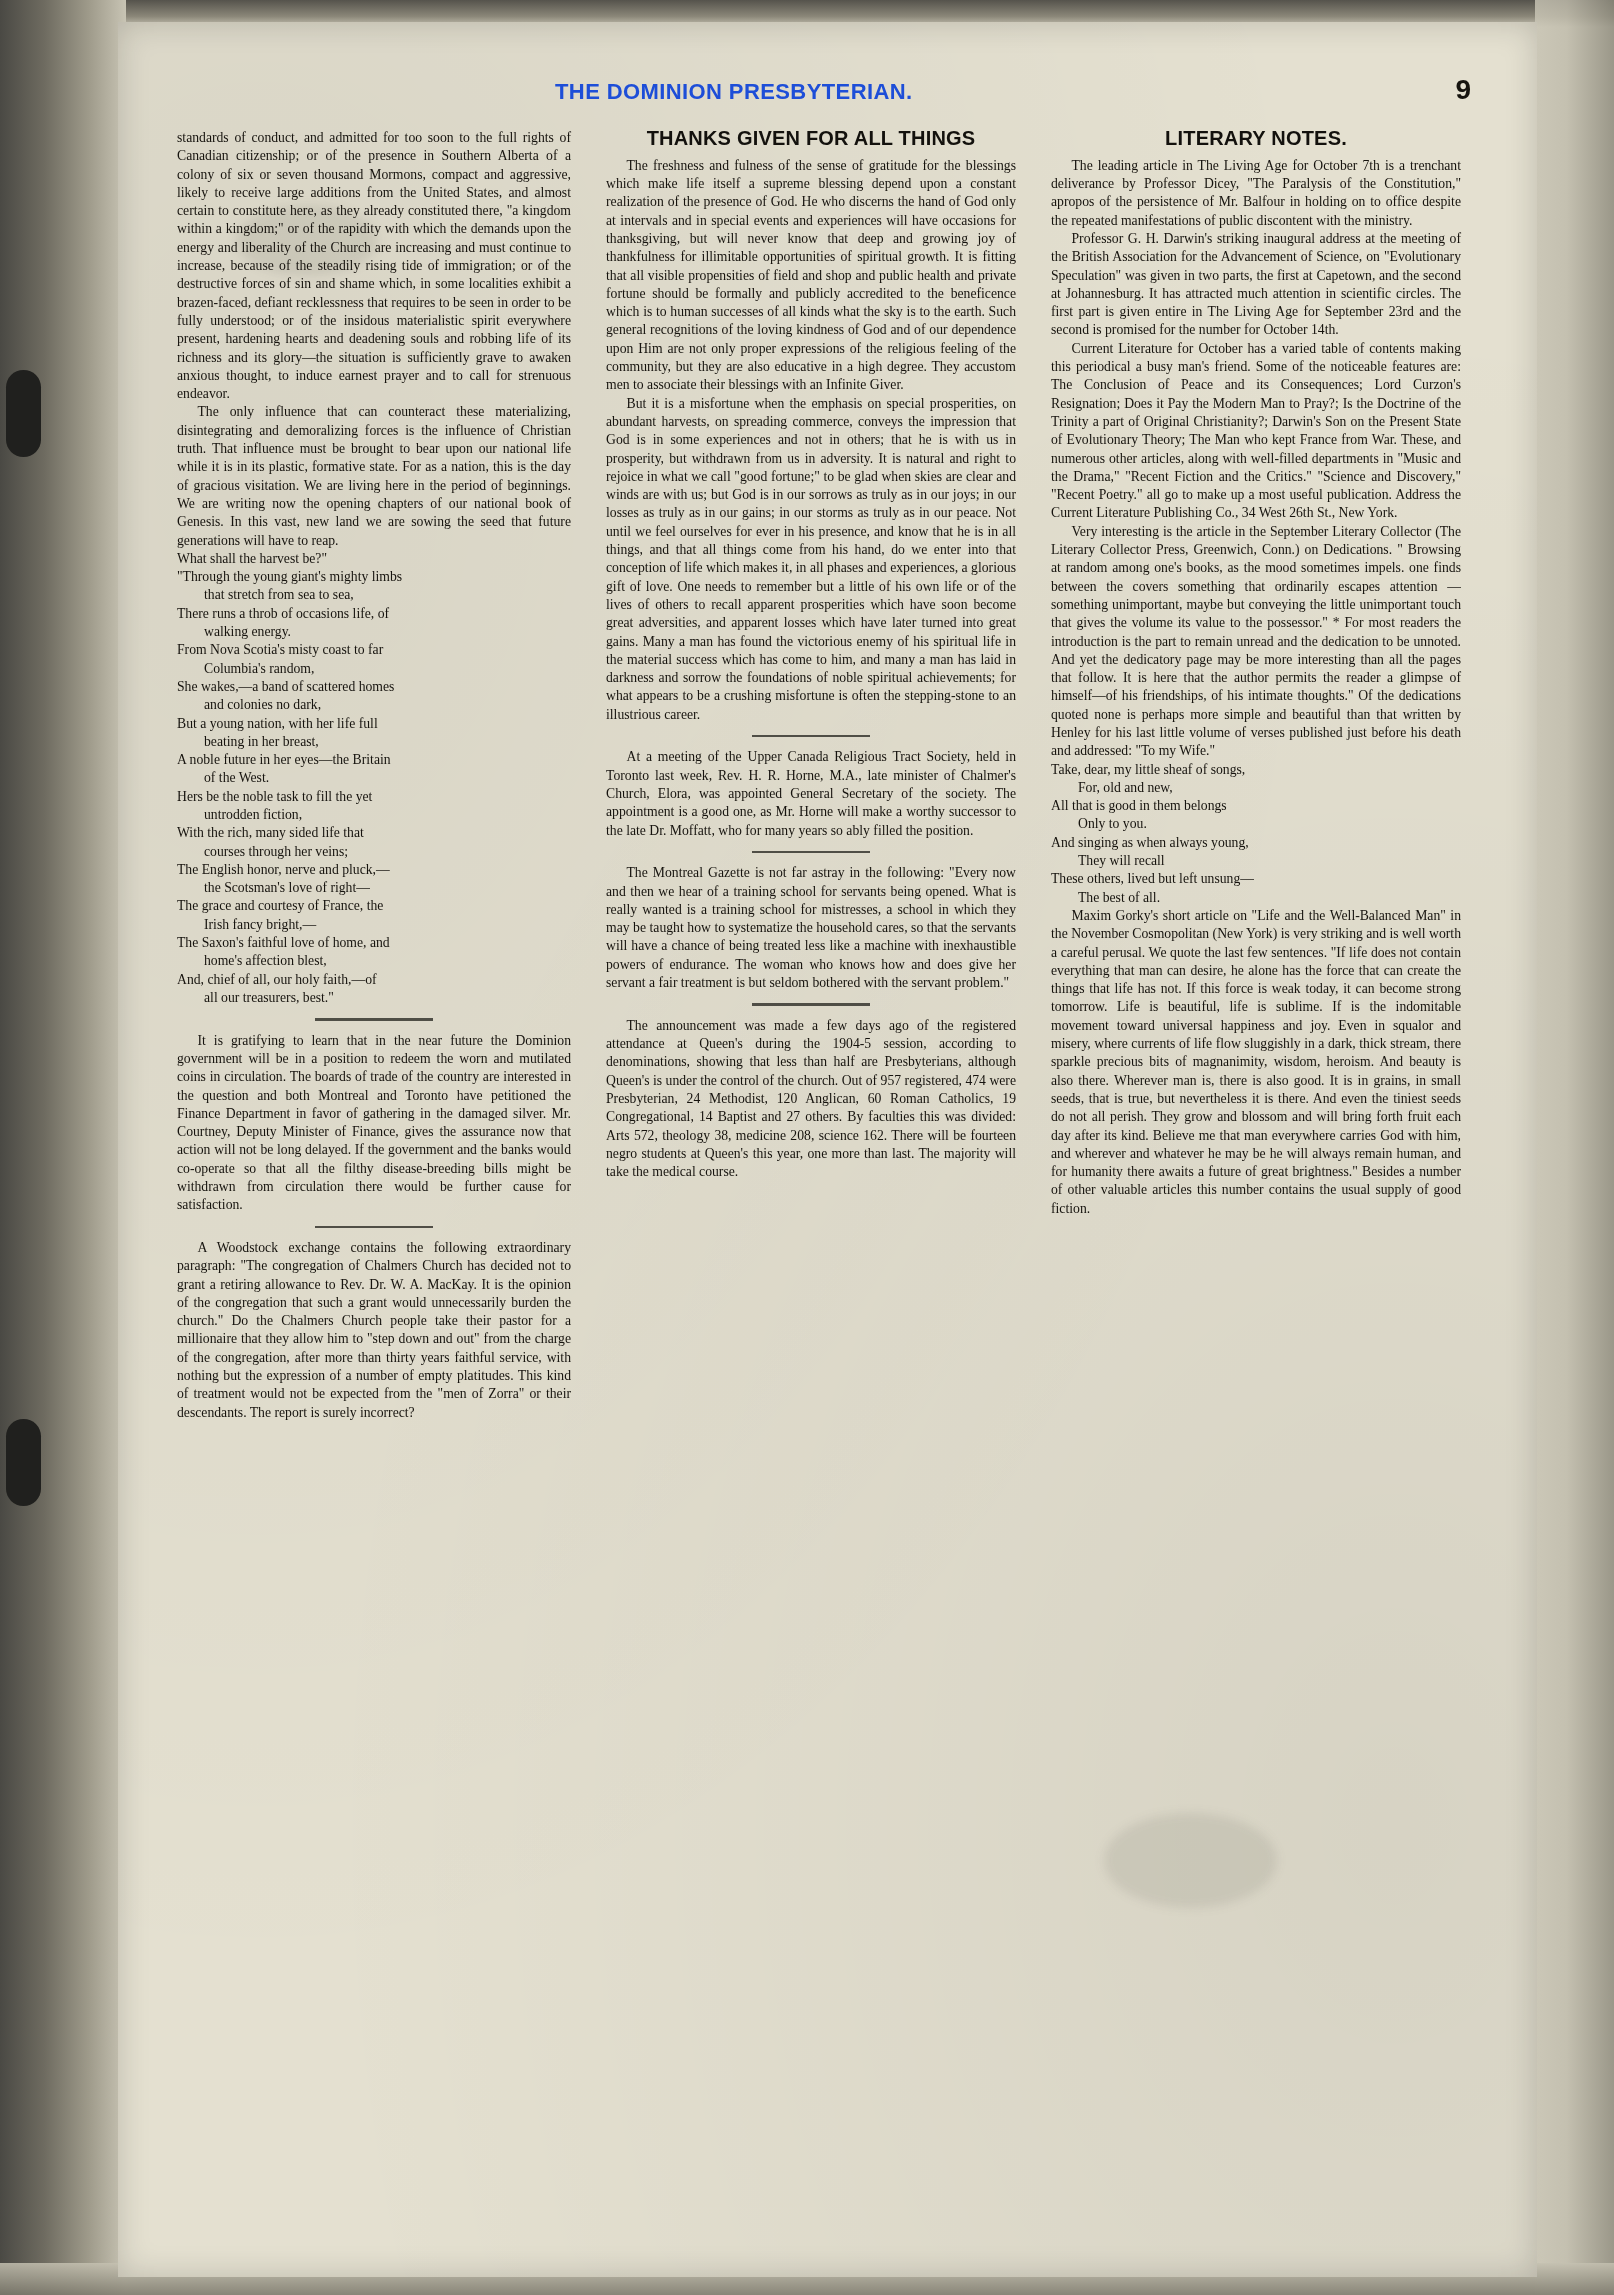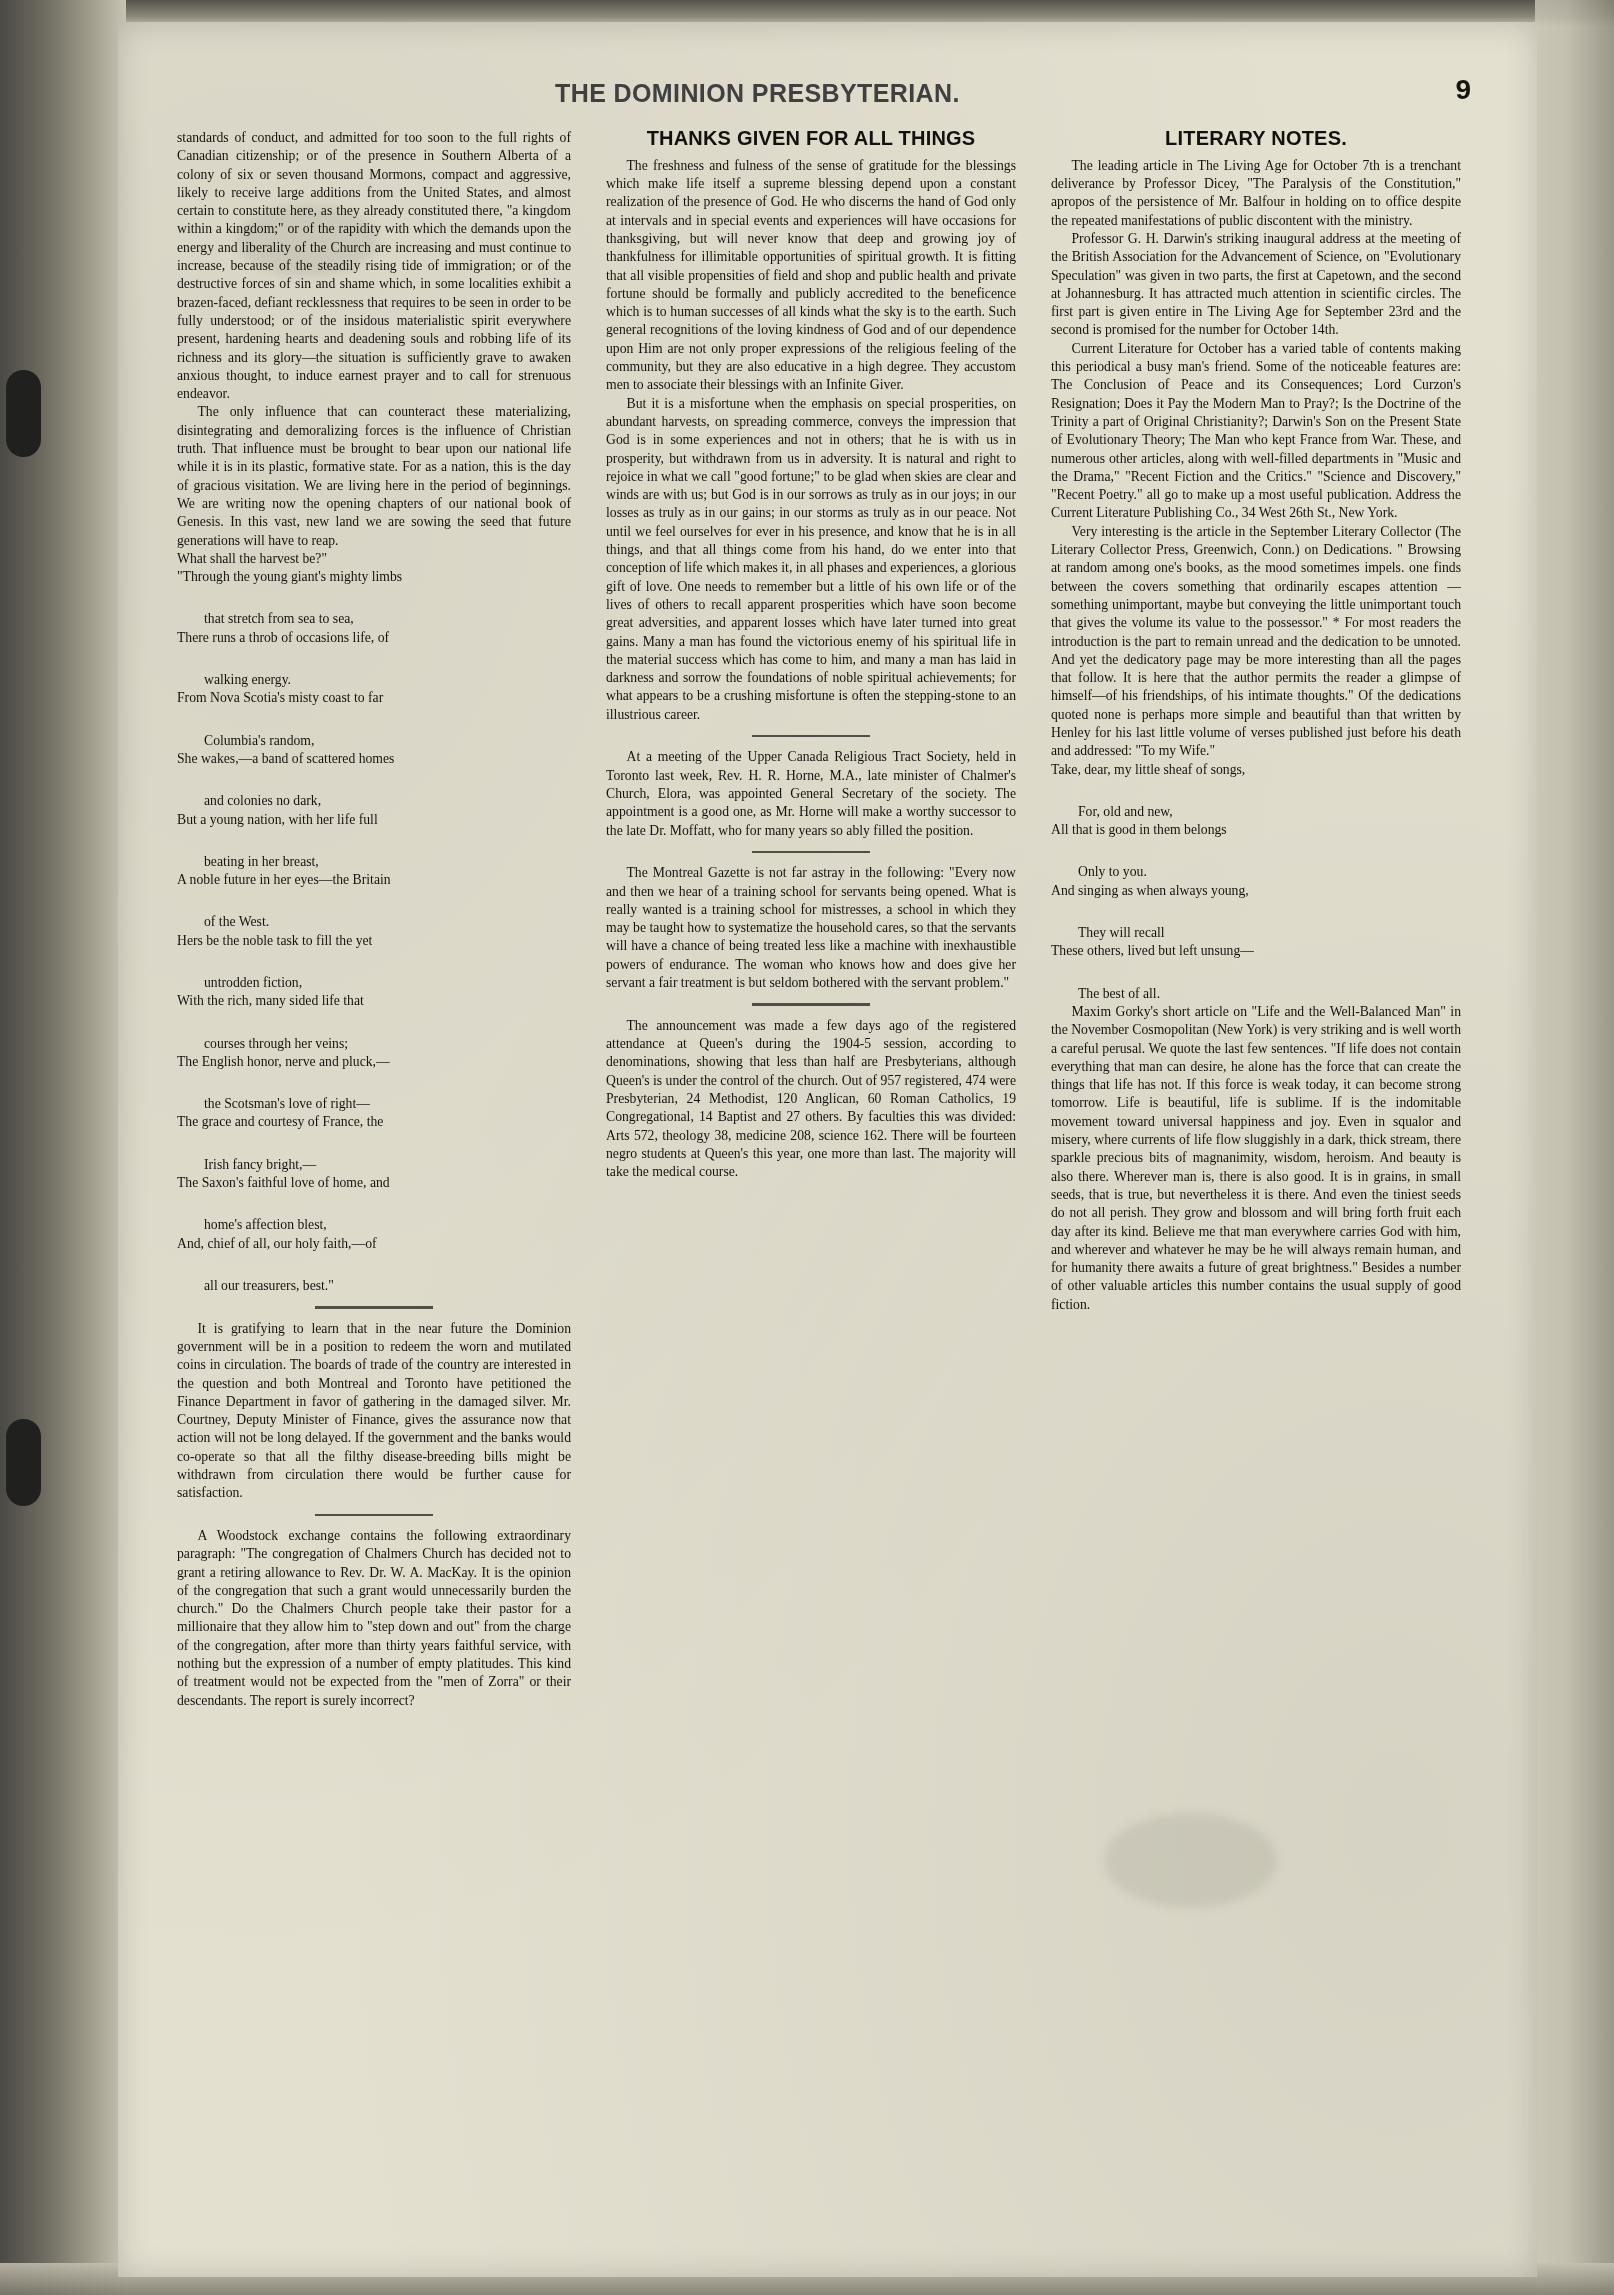--- a/index.html
+++ b/index.html
@@ -81,23 +81,23 @@
     position:relative;
     height: 47px;
     border-bottom: 0px;
   }
   .masthead .title{
     position:absolute;
     left: 378px;
     top: 0px;
     font-family: "Liberation Sans", sans-serif;
     font-weight: bold;
-    font-size: 25px;
+    font-size: 22px;
     letter-spacing: 0.4px;
-    color:#404040;
+    color:#1d4ed8;
     text-align:center;
   }
   .masthead .pageno{
     position:absolute;
     right: 11px;
     top: -4.7px;
     font-weight: bold;
     font-size: 28px;
     color:#16140f;
   }
@@ -134,21 +134,21 @@
   p{
     margin: 0 0 0 0;
     text-indent: 20.5px;
   }
   p + p { margin-top: 0px; }
   .noindent{ text-indent: 0; }
   .verse{
     text-indent:0;
     margin:0;
   }
-  .verse .ind{ display:block; padding-left: 27px; margin-top: 24px; }
+  .verse .ind{ display:block; padding-left: 27px; }
   .divider{
     width: 118px;
     height: 2.4px;
     background: #2c2a24;
     margin: 11px auto 11px auto;
     opacity: .8;
   }
   .smudge{
     position:absolute;
     background: rgba(70,66,55,0.10);

